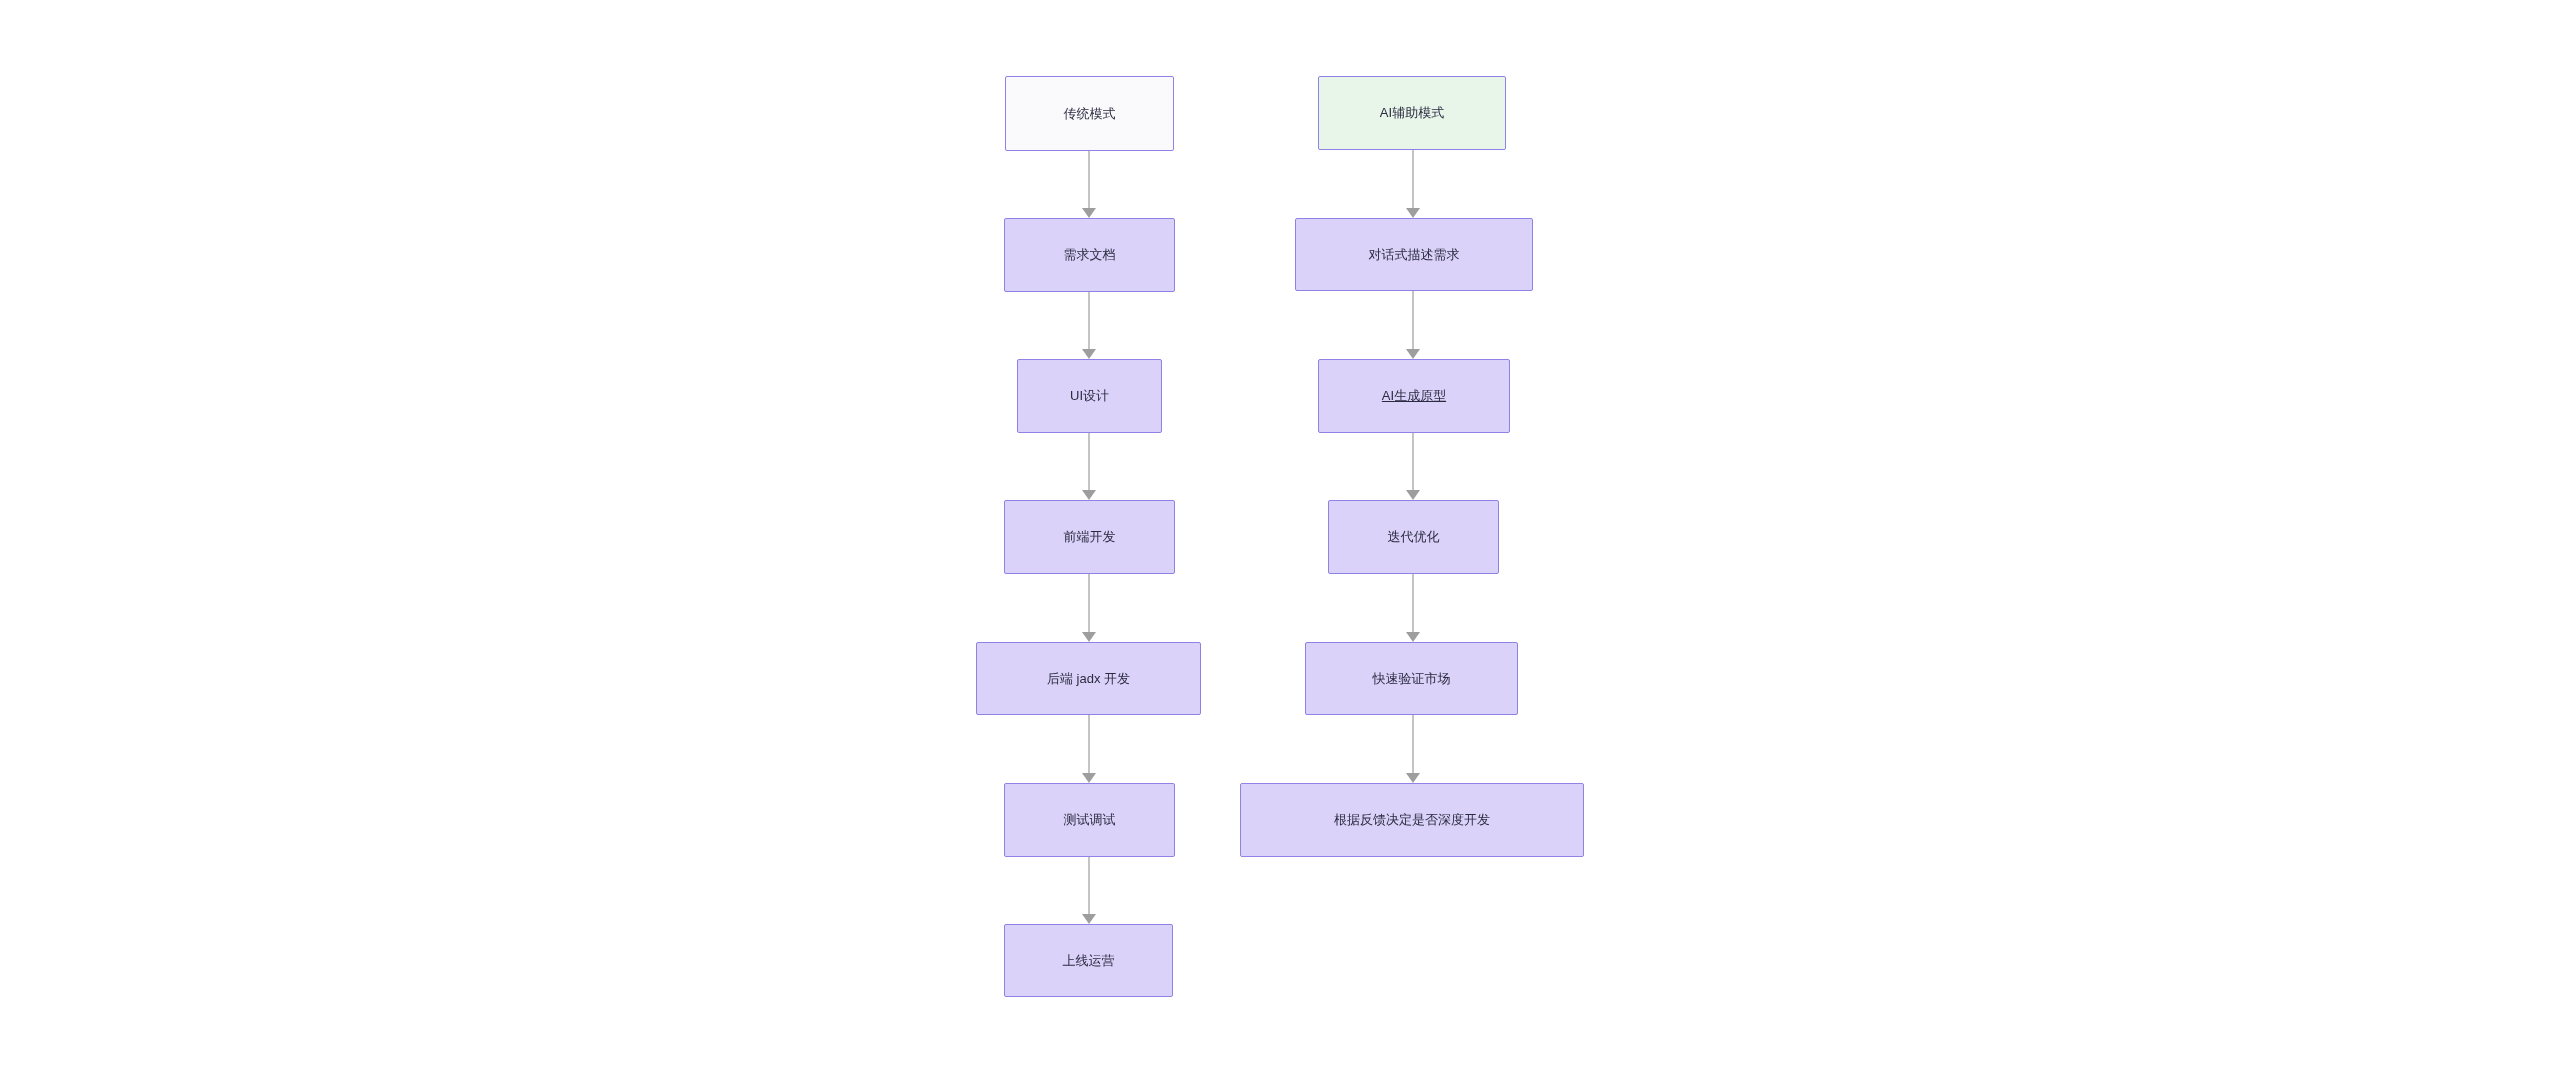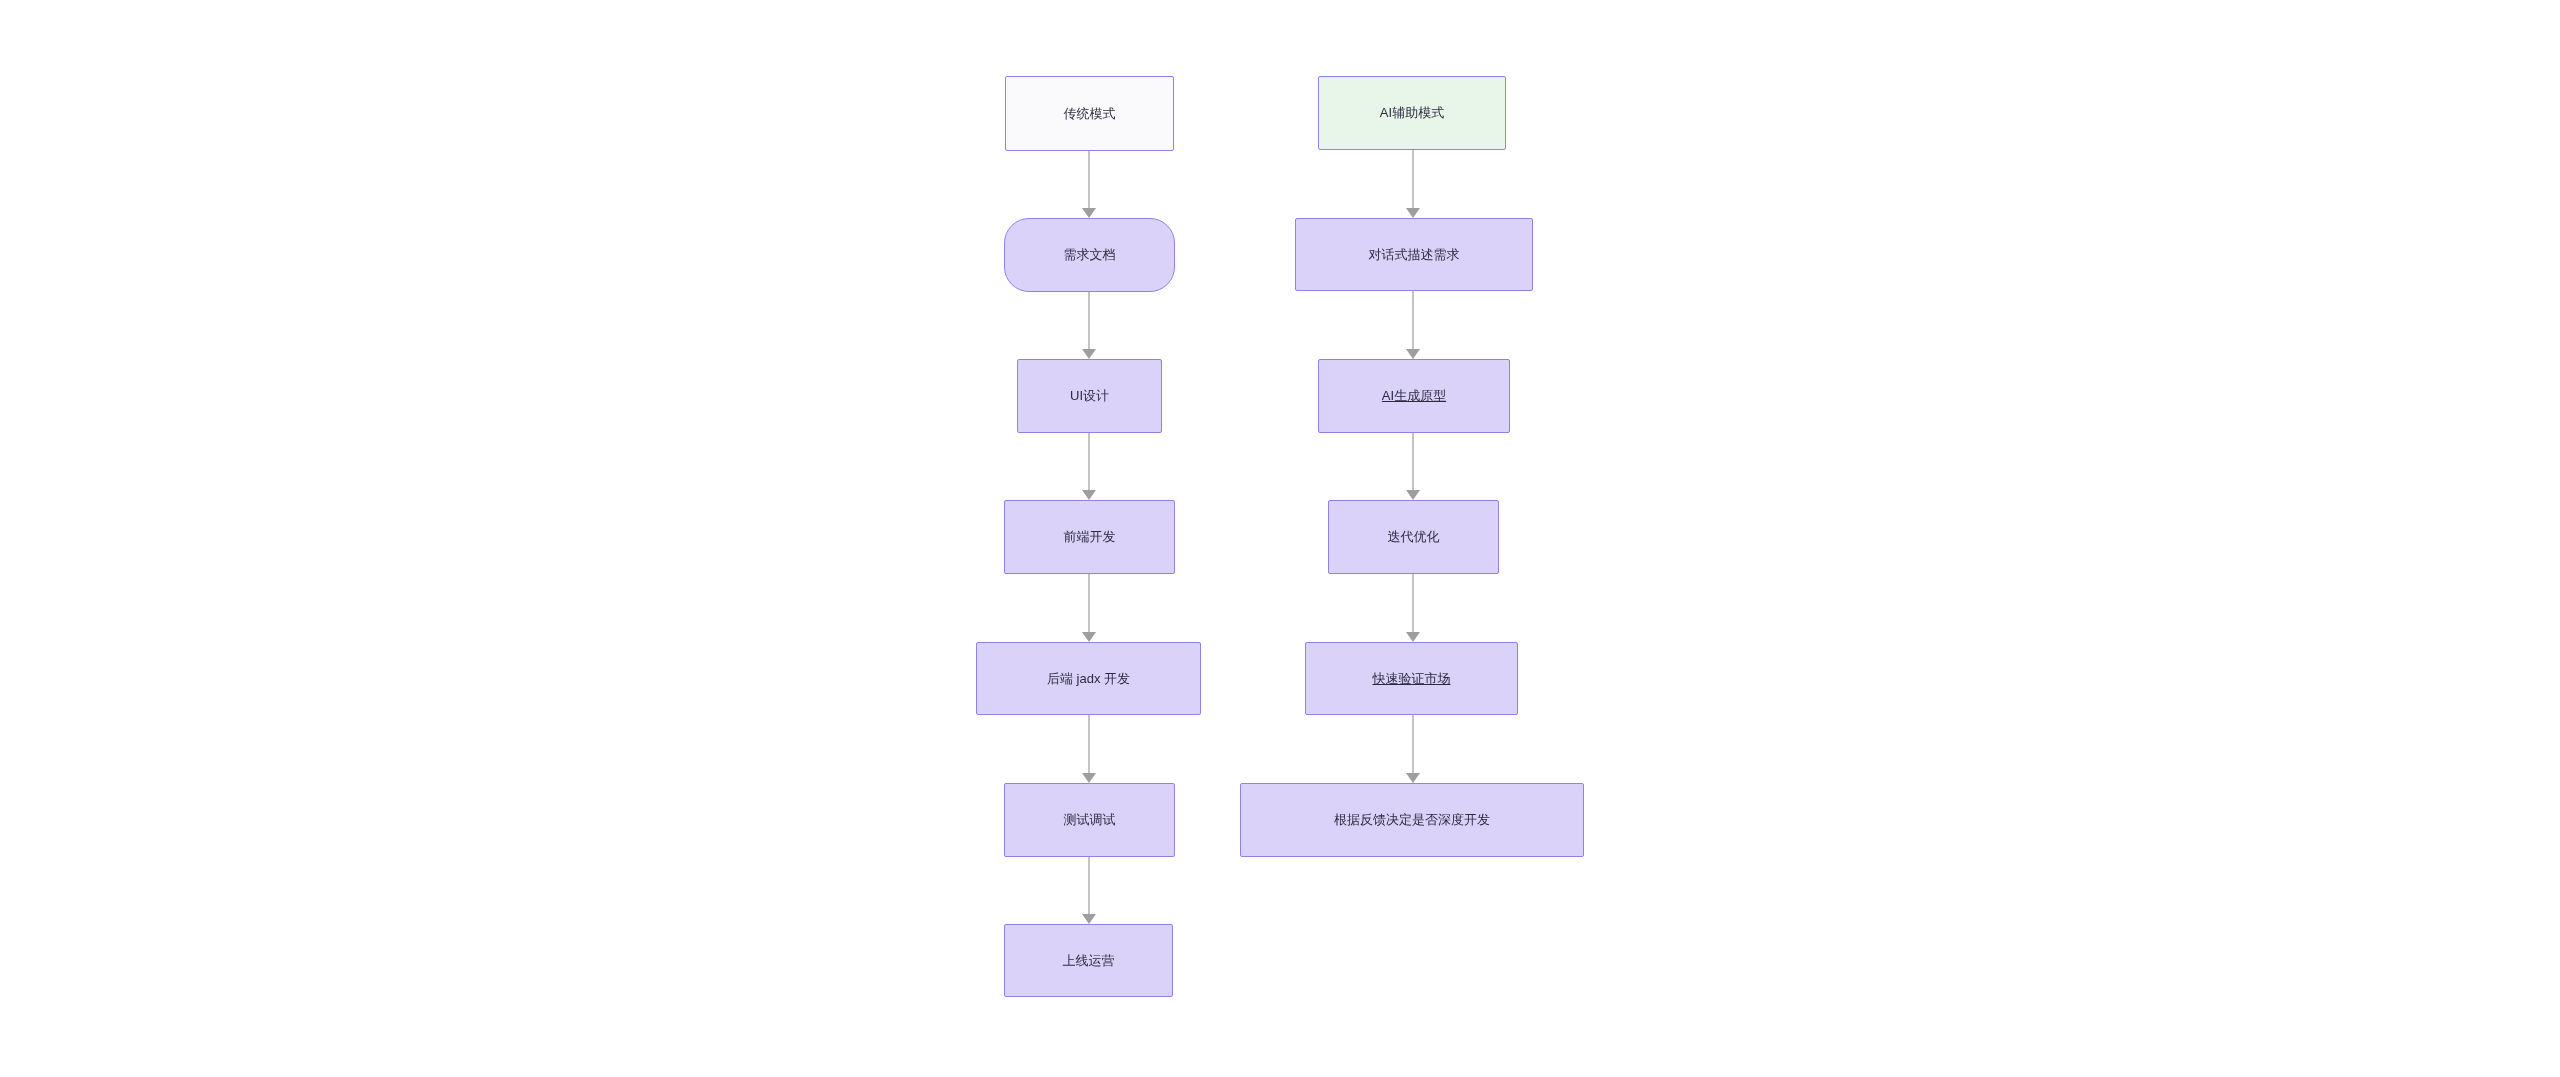--- a/index.html
+++ b/index.html
@@ -26,33 +26,33 @@
     font-size: 13px;
     line-height: 1.2;
     white-space: nowrap;
     text-align: center;
   }
   .node.header-trad { background: #fafafc; }
   .node.header-ai   { background: #e8f5e9; }
 
   
   .n-t1 { left: 1005px; top:  76px; width: 169px; height: 75px; }
-  .n-t2 { left: 1004px; top: 218px; width: 171px; height: 74px; border-radius: 25px; }
+  .n-t2 { left: 1004px; top: 218px; width: 171px; height: 74px; }
   .n-t3 { left: 1017px; top: 359px; width: 145px; height: 74px; }
   .n-t4 { left: 1004px; top: 500px; width: 171px; height: 74px; }
   .n-t5 { left:  976px; top: 642px; width: 225px; height: 73px; }
   .n-t6 { left: 1004px; top: 783px; width: 171px; height: 74px; }
   .n-t7 { left: 1004px; top: 924px; width: 169px; height: 73px; }
 
   
   .n-a1 { left: 1318px; top:  76px; width: 188px; height: 74px; }
   .n-a2 { left: 1295px; top: 218px; width: 238px; height: 73px; }
   .n-a3 { left: 1318px; top: 359px; width: 192px; height: 74px; text-decoration: underline; }
   .n-a4 { left: 1328px; top: 500px; width: 171px; height: 74px; }
-  .n-a5 { left: 1305px; top: 642px; width: 213px; height: 73px; text-decoration: underline; }
+  .n-a5 { left: 1305px; top: 642px; width: 213px; height: 73px; }
   .n-a6 { left: 1240px; top: 783px; width: 344px; height: 74px; }
 
   
   .edge { position: absolute; width: 16px; }
   .edge .line {
     position: absolute;
     left: 7px; top: 0; bottom: 8px;
     width: 1.5px;
     background: #c4c4c4;
   }

